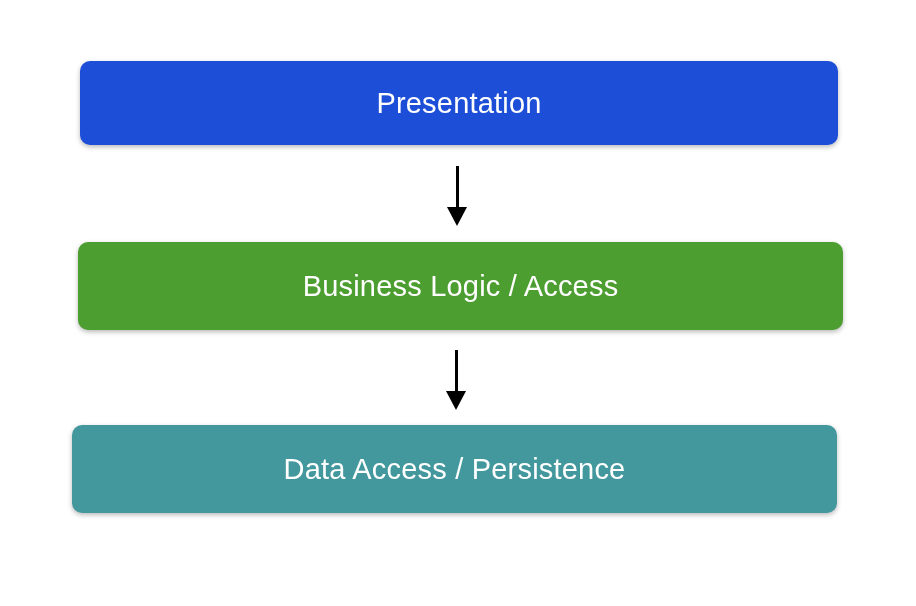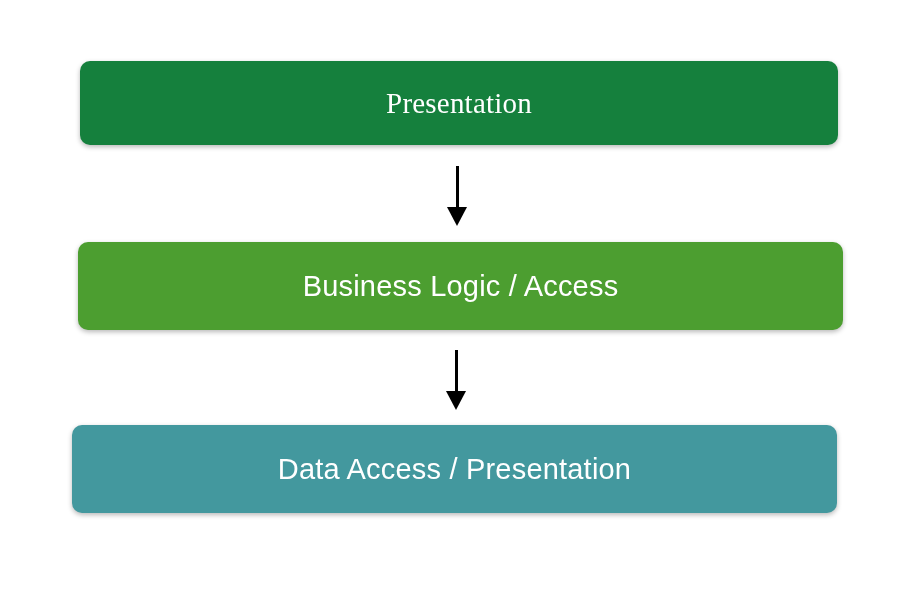--- a/index.html
+++ b/index.html
@@ -57,35 +57,35 @@
   #layer-1 { left: 78px;  top: 242px; width: 765px; height: 88px; }
   #layer-2 { left: 72px;  top: 425px; width: 765px; height: 88px; }
   #arrow-0 { left: 447px; top: 166px; }
   #arrow-1 { left: 446px; top: 350px; }
 </style>
 </head>
 <body>
 
 <div class="canvas">
 
-  <div class="layer-box" id="layer-0" style="background-color: #15803d; font-family: Liberation Serif, serif;">
+  <div class="layer-box" id="layer-0" style="background-color: #1d4ed8;">
     <span class="layer-label" style="color: rgb(255, 255, 255);">Presentation</span>
   </div>
 
   <div class="arrow" id="arrow-0">
     <div class="arrow-shaft" style="background-color: rgb(0, 0, 0);"></div>
     <div class="arrow-head" style="border-top-color: rgb(0, 0, 0);"></div>
   </div>
 
   <div class="layer-box" id="layer-1" style="background-color: rgb(76, 158, 48);">
     <span class="layer-label" style="color: rgb(255, 255, 255);">Business Logic / Access</span>
   </div>
 
   <div class="arrow" id="arrow-1">
     <div class="arrow-shaft" style="background-color: rgb(0, 0, 0);"></div>
     <div class="arrow-head" style="border-top-color: rgb(0, 0, 0);"></div>
   </div>
 
   <div class="layer-box" id="layer-2" style="background-color: rgb(67, 152, 158);">
-    <span class="layer-label" style="color: rgb(255, 255, 255);">Data Access / Presentation</span>
+    <span class="layer-label" style="color: rgb(255, 255, 255);">Data Access / Persistence</span>
   </div>
 
 </div>
 
 </body></html>

